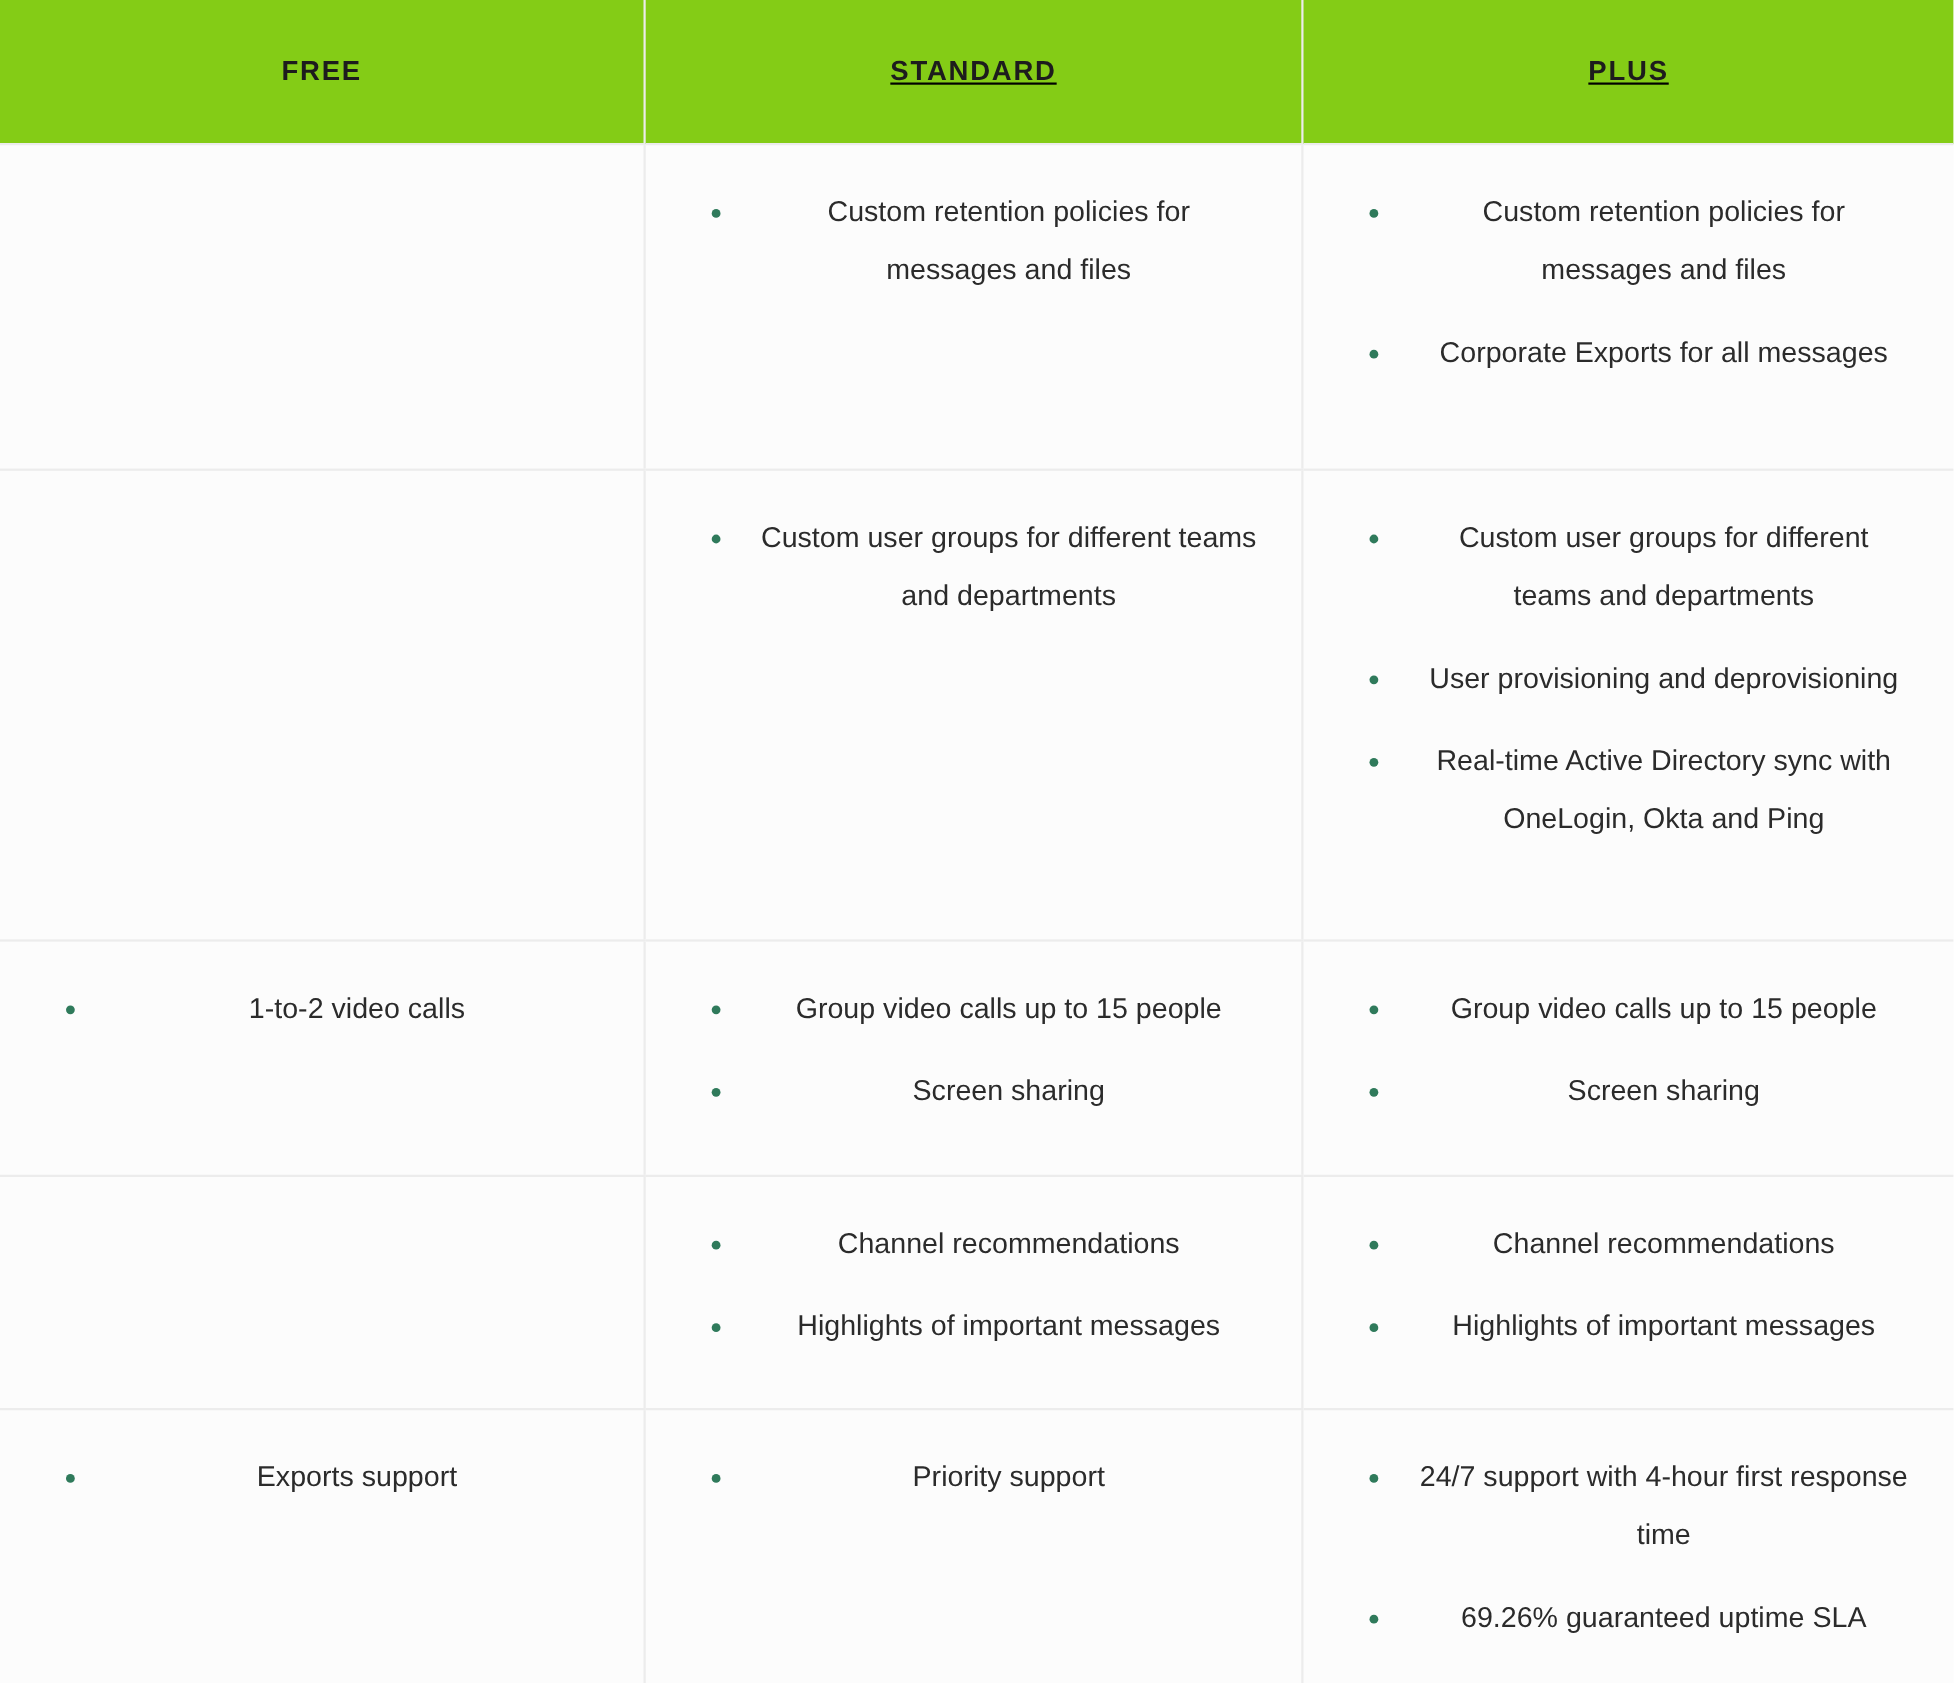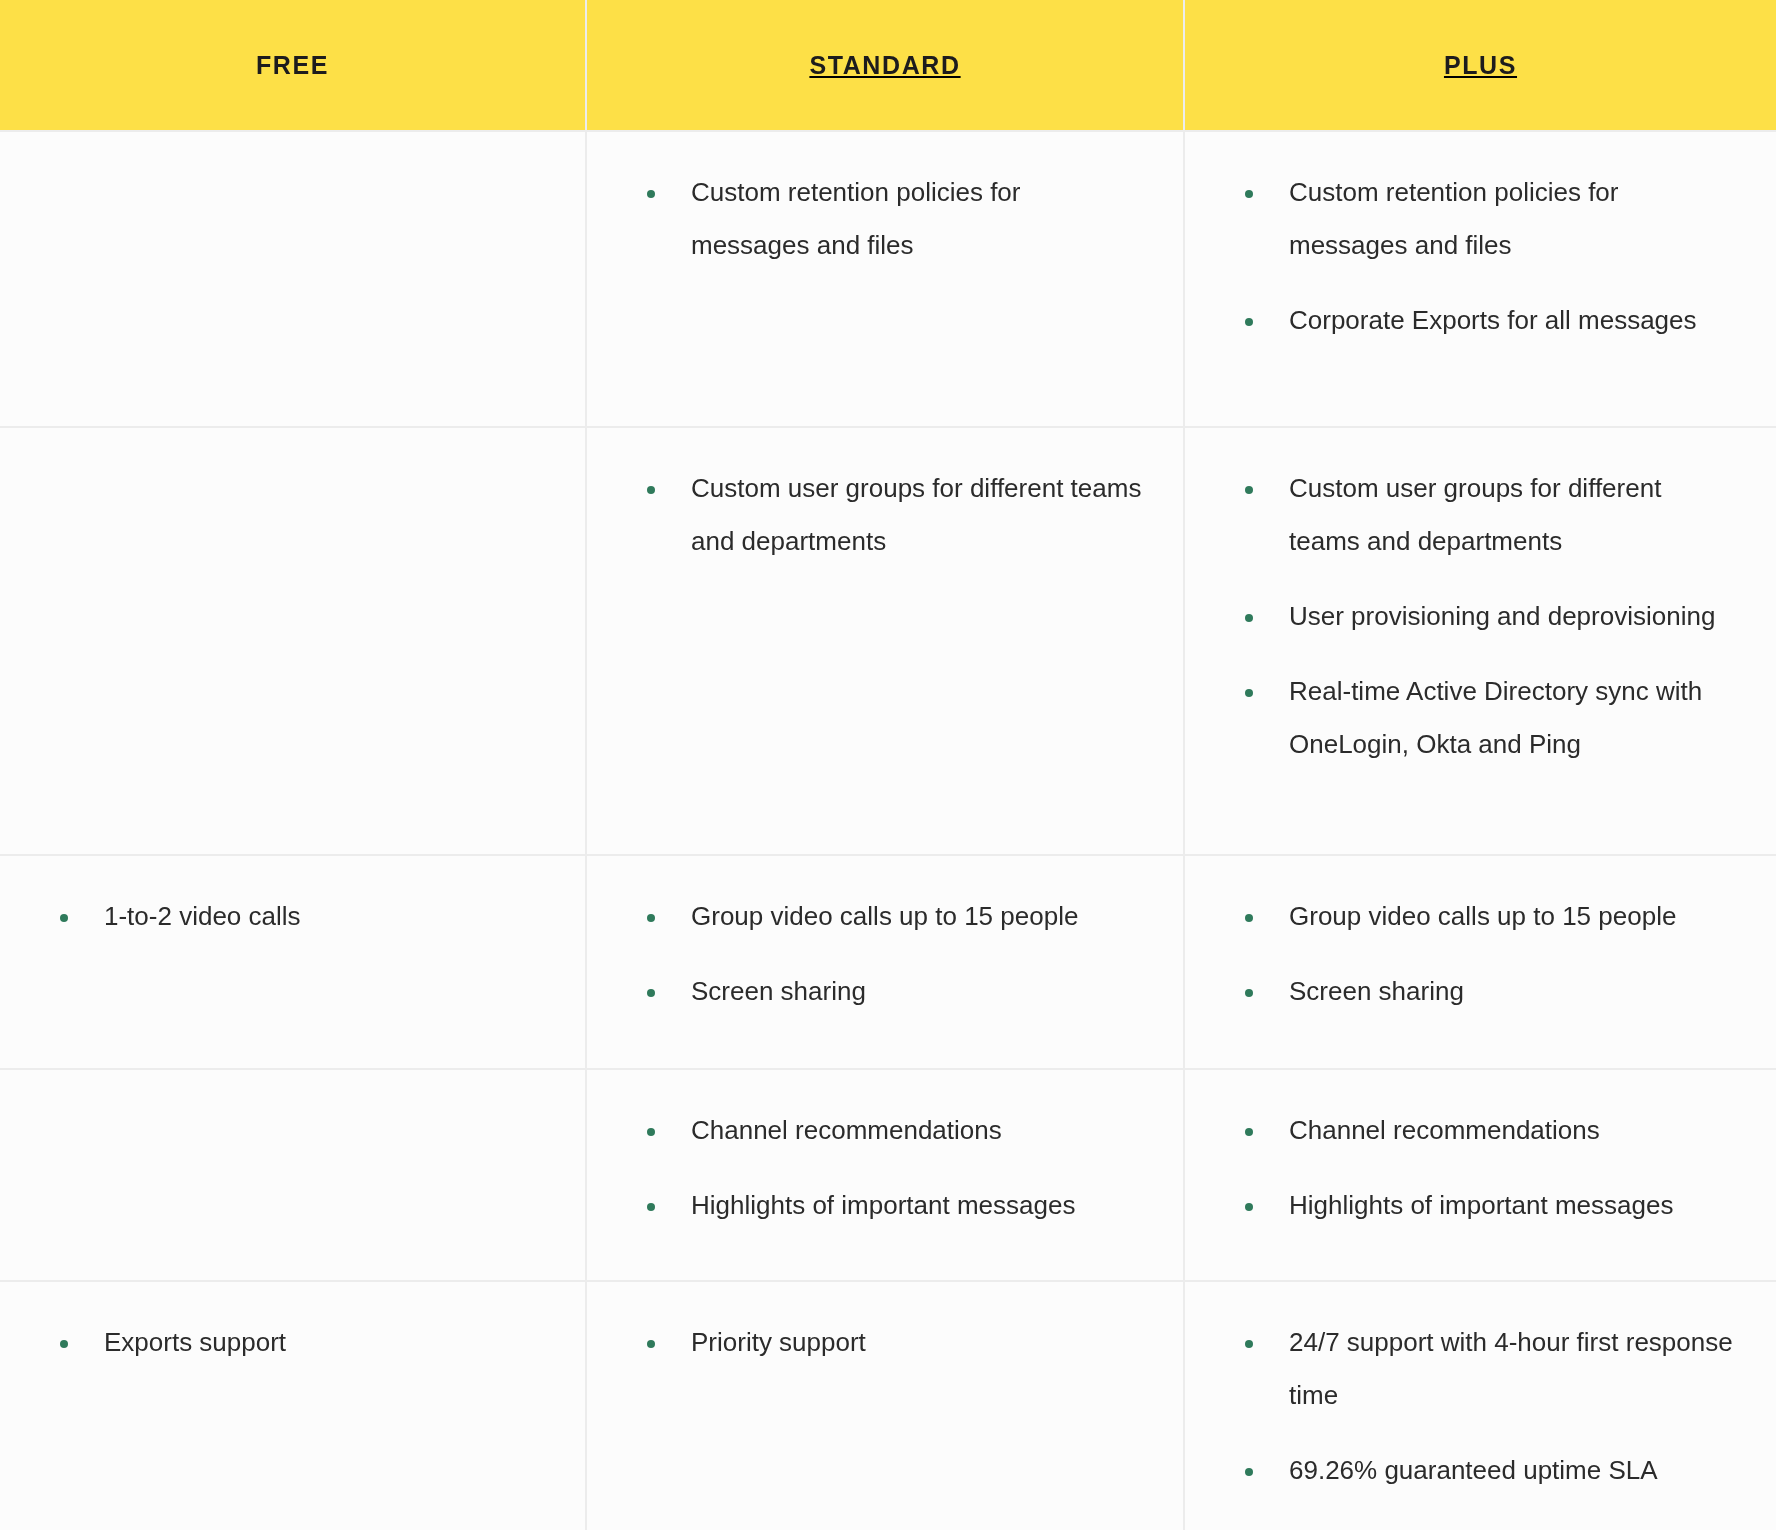--- a/index.html
+++ b/index.html
@@ -26,21 +26,21 @@
   .pricing-table col.col-std     { width: 598px; }
   .pricing-table col.col-plus    { width: 592px; }
 
   
   thead th {
     height: 131px;
     box-sizing: border-box;
     padding: 0;
     vertical-align: middle;
     text-align: center;
-    background: #fde047;
+    background: #84cc16;
     border-bottom: 2px solid #ececec;
   }
   thead th.divider-left {
     border-left: 2px solid #ececec;
     text-decoration: underline;
   }
   .col-title {
     display: block;
     font-size: 25px;
     font-weight: bold;
@@ -48,20 +48,21 @@
     color: #1d1c1d;
     line-height: 1.2;
   }
 
   
   tbody td {
     padding: 0;
     vertical-align: top;
     background: #fcfcfc;
     border-bottom: 2px solid #ececec;
+    text-align: center;
   }
   tbody td.divider-left {
     border-left: 2px solid #ececec;
   }
   tbody tr.last-row td {
     border-bottom: none;
   }
 
   
   tr.row-h-294 td { height: 294px; }

